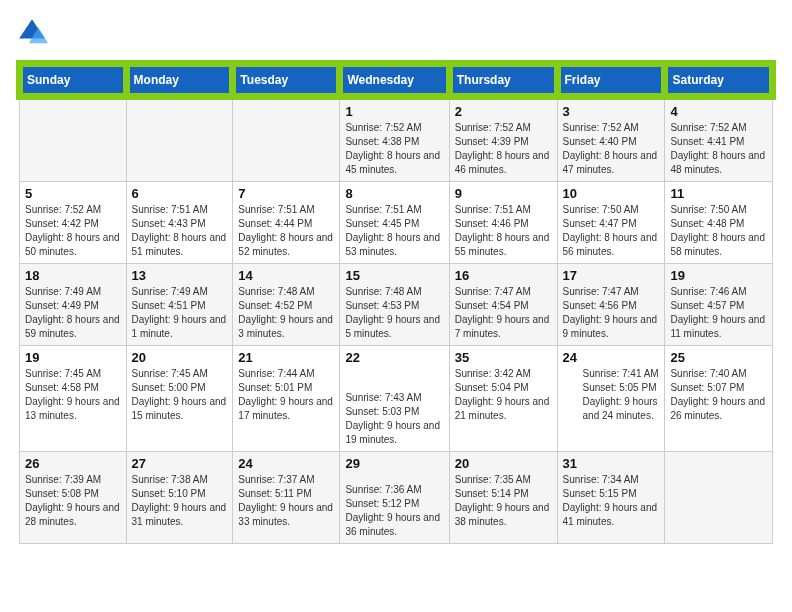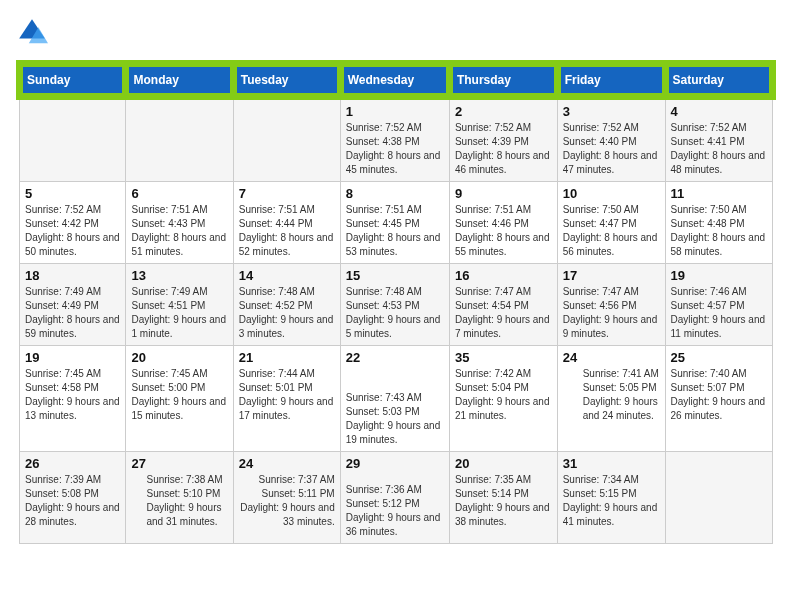--- a/index.html
+++ b/index.html
@@ -269,21 +269,21 @@
 Daylight: 9 hours and 17 minutes.</div>
           </td>
           <td>
             <div class="day-number">22</div>
             <div class="day-info" style="white-space: pre-line; margin-top: 26px;">Sunrise: 7:43 AM
 Sunset: 5:03 PM
 Daylight: 9 hours and 19 minutes.</div>
           </td>
           <td>
             <div class="day-number">35</div>
-            <div class="day-info" style="white-space: pre-line;">Sunrise: 7:42 AM
+            <div class="day-info" style="white-space: pre-line;">Sunrise: 3:42 AM
 Sunset: 5:04 PM
 Daylight: 9 hours and 21 minutes.</div>
           </td>
           <td>
             <div class="day-number">24</div>
             <div class="day-info" style="white-space: pre-line; margin-left: 20px;">Sunrise: 7:41 AM
 Sunset: 5:05 PM
 Daylight: 9 hours and 24 minutes.</div>
           </td>
           <td>
@@ -295,27 +295,27 @@
         </tr>
         <tr>
           <td>
             <div class="day-number">26</div>
             <div class="day-info" style="white-space: pre-line;">Sunrise: 7:39 AM
 Sunset: 5:08 PM
 Daylight: 9 hours and 28 minutes.</div>
           </td>
           <td>
             <div class="day-number">27</div>
-            <div class="day-info" style="white-space: pre-line; margin-left: 15px;">Sunrise: 7:38 AM
+            <div class="day-info" style="white-space: pre-line;">Sunrise: 7:38 AM
 Sunset: 5:10 PM
 Daylight: 9 hours and 31 minutes.</div>
           </td>
           <td>
             <div class="day-number">24</div>
-            <div class="day-info" style="white-space: pre-line; text-align: right;">Sunrise: 7:37 AM
+            <div class="day-info" style="white-space: pre-line;">Sunrise: 7:37 AM
 Sunset: 5:11 PM
 Daylight: 9 hours and 33 minutes.</div>
           </td>
           <td>
             <div class="day-number">29</div>
             <div class="day-info" style="white-space: pre-line; margin-top: 12px;">Sunrise: 7:36 AM
 Sunset: 5:12 PM
 Daylight: 9 hours and 36 minutes.</div>
           </td>
           <td>

